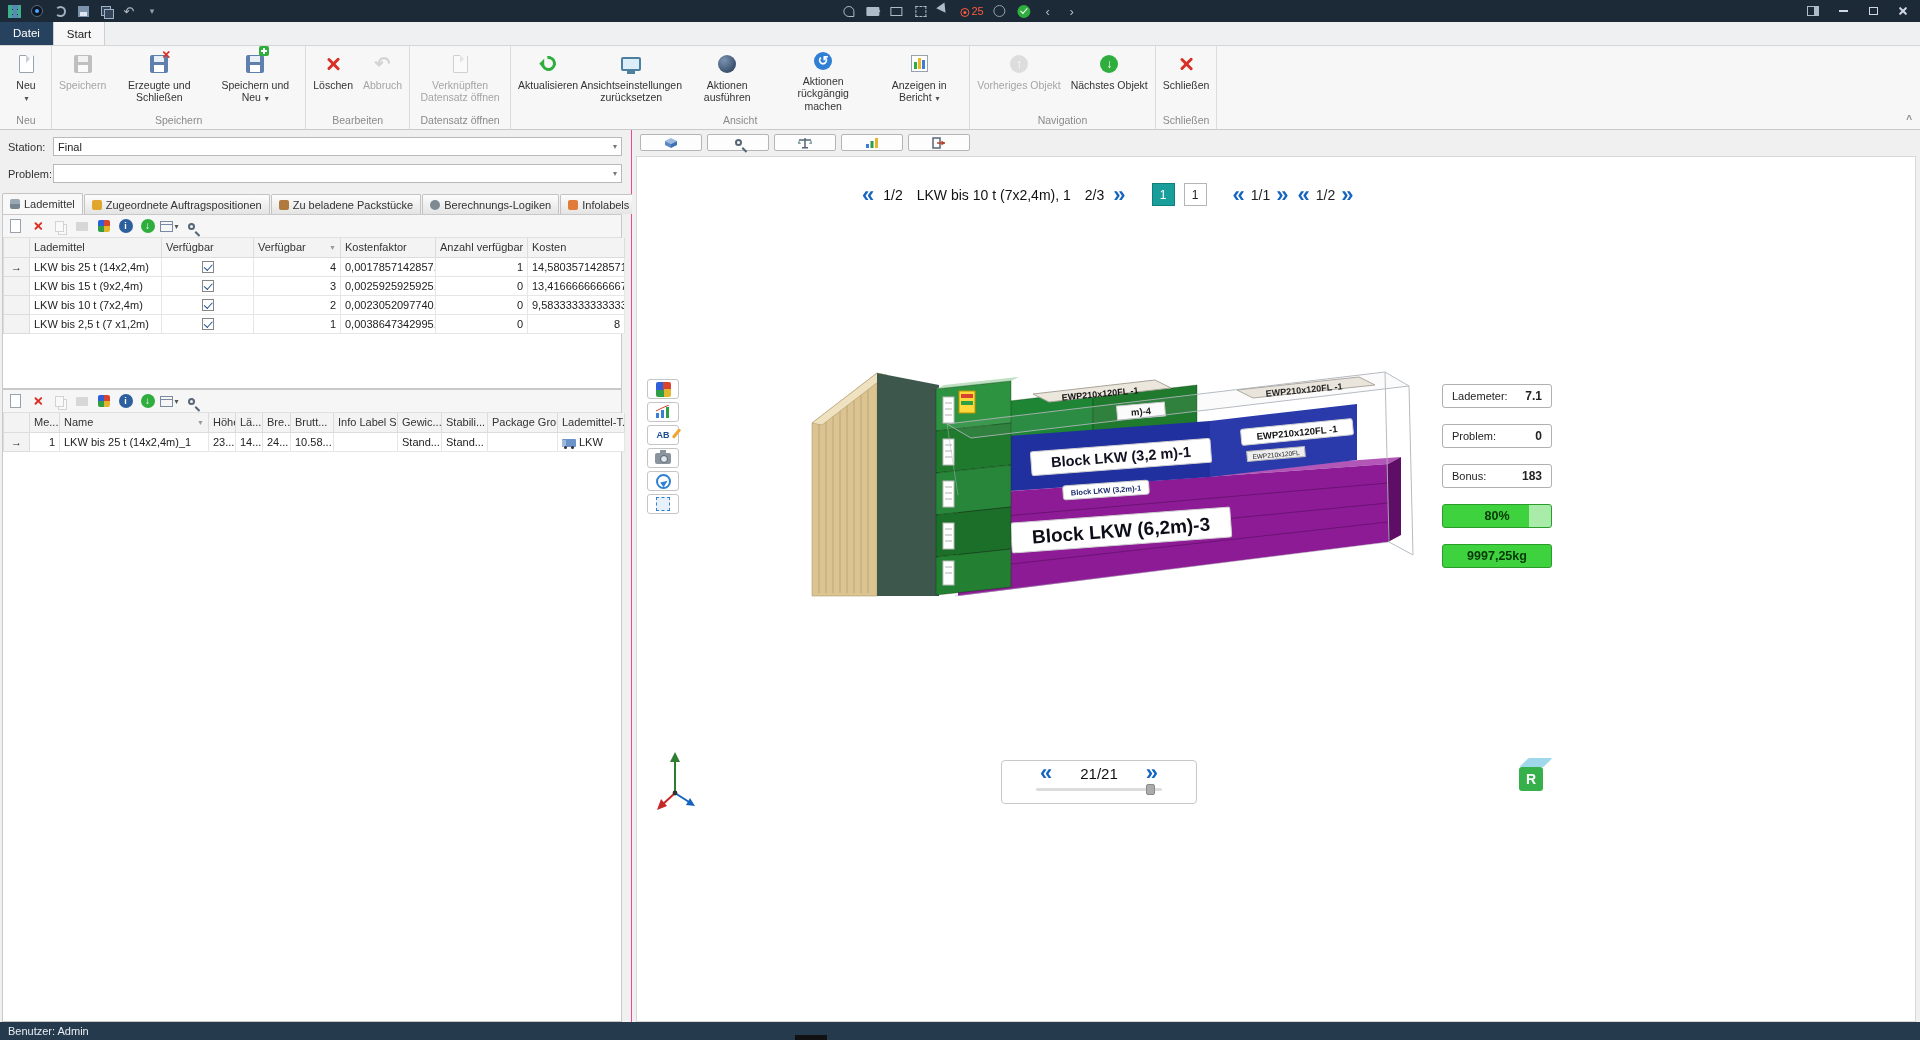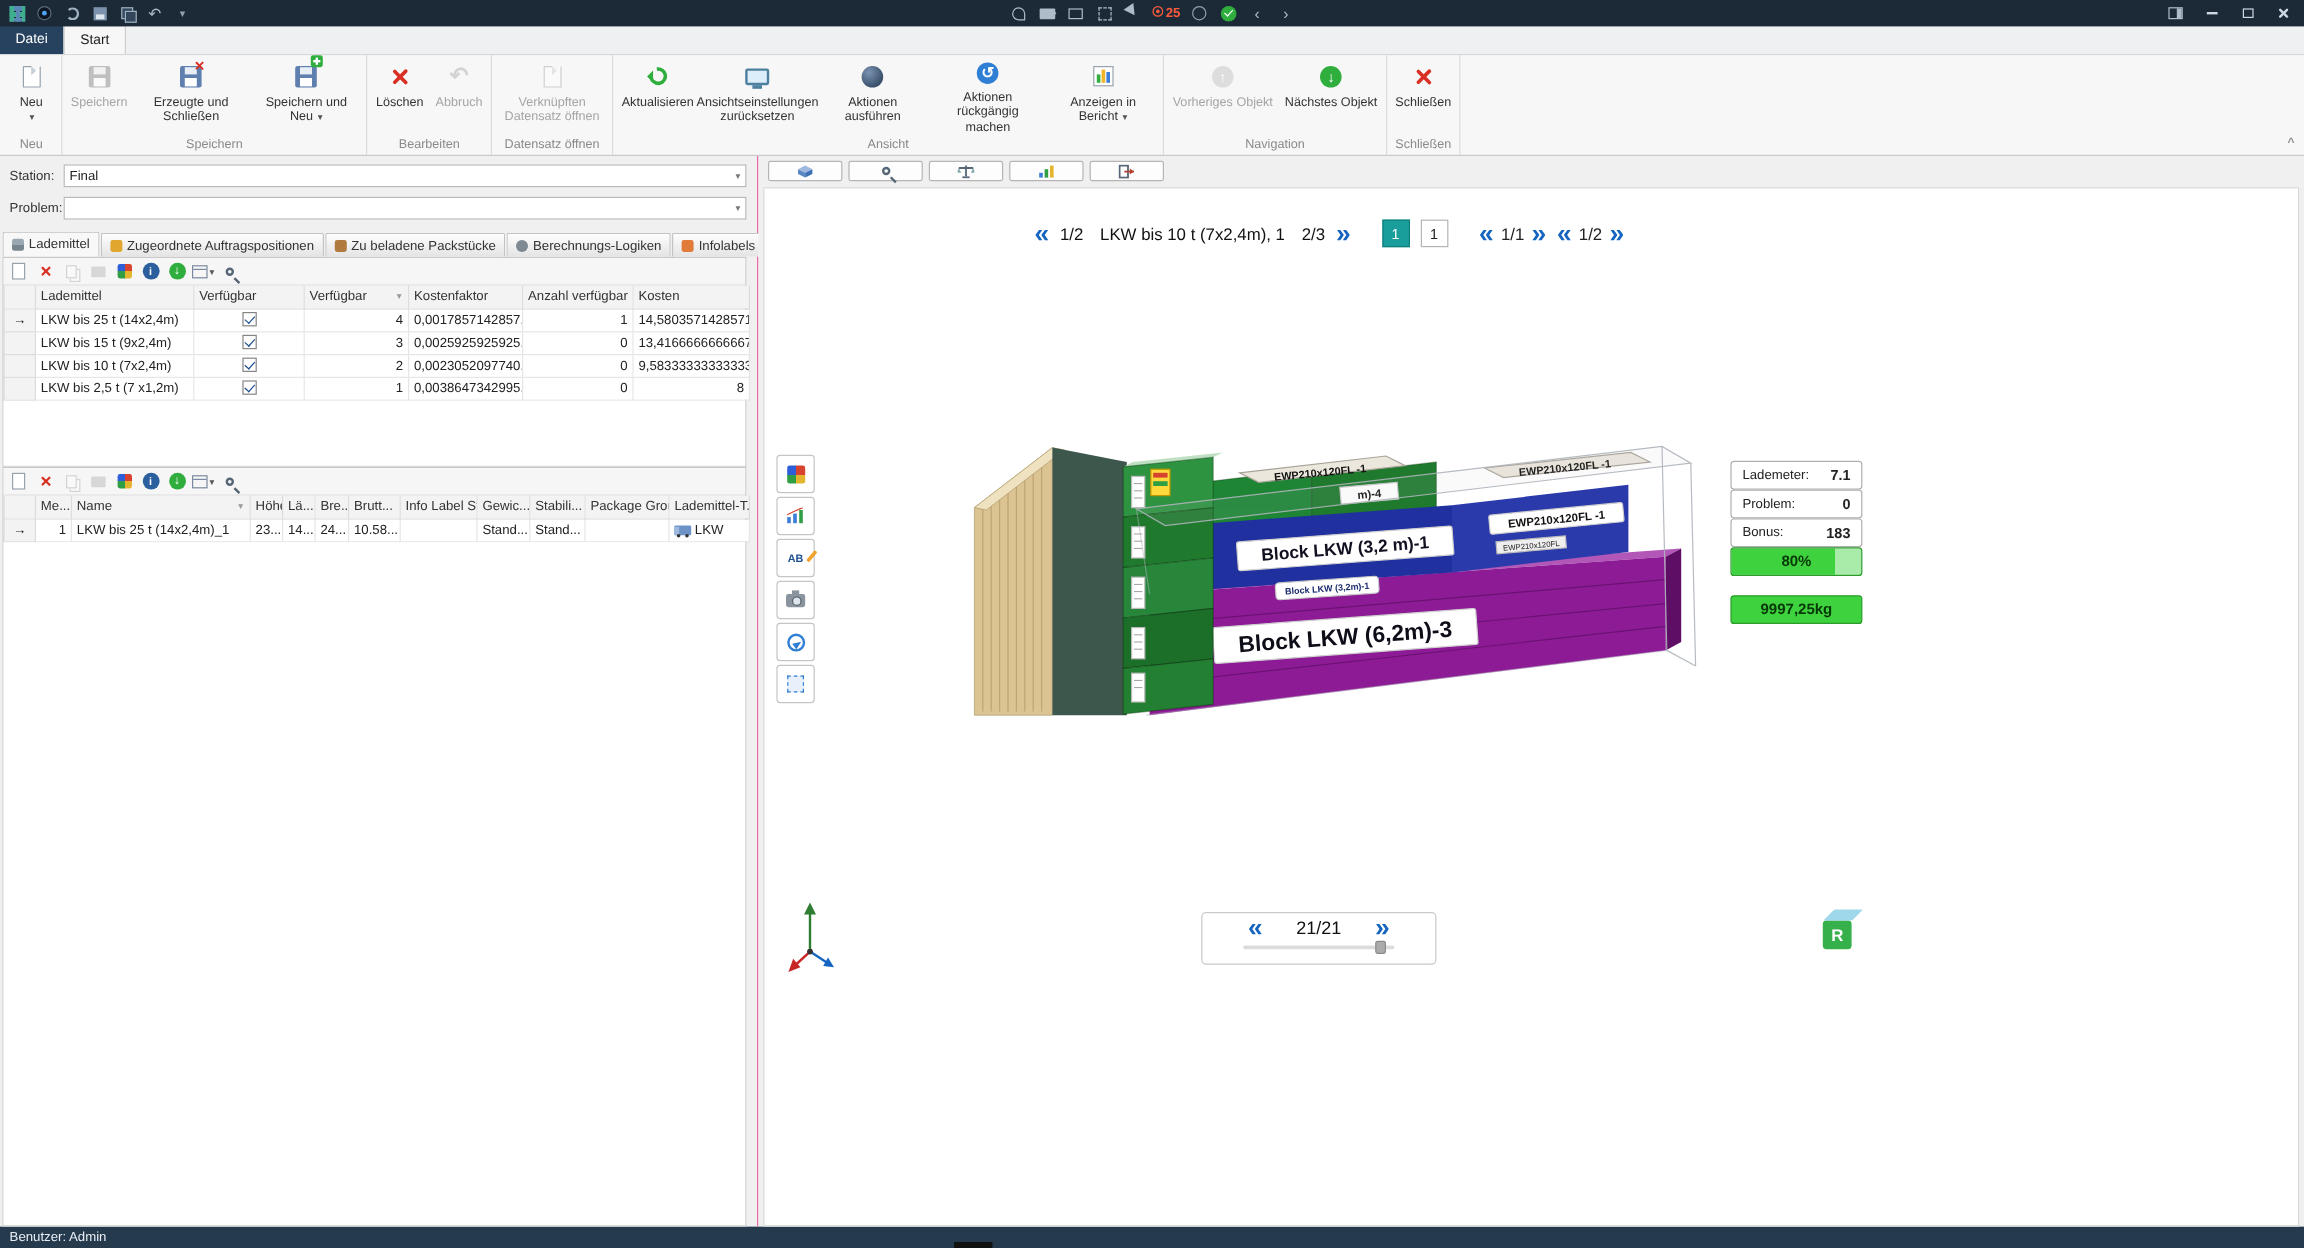--- a/index.html
+++ b/index.html
@@ -21,21 +21,21 @@
   .layers::before{left:0;top:0}.layers::after{left:3px;top:3px}
   .tb-glyph{font-size:13px;color:#aebbc8;line-height:1}
   .tb-caret{font-size:9px;color:#8fa0b0}
   .tb-center{position:absolute;left:50%;top:0;transform:translateX(-50%);height:22px;display:flex;align-items:center;gap:8px}
   .cam{width:13px;height:9px;background:#aebbc8;border-radius:1px;position:relative}
   .cam::after{content:"";position:absolute;right:-4px;top:1px;border:3.5px solid transparent;border-left-color:#aebbc8}
   .mon{width:12px;height:9px;border:1.5px solid #aebbc8}
   .frame{width:11px;height:11px;border:1.5px dashed #aebbc8}
   .curs{width:0;height:0;border:5px solid transparent;border-top:9px solid #aebbc8;transform:rotate(-35deg)}
   .clip{width:11px;height:11px;border:1.5px solid #aebbc8;border-radius:50% 50% 0 50%}
-  .badge-rec{color:#ff5a3c;font-weight:bold;display:flex;align-items:flex-start;gap:2px;font-size:11px}
+  .badge-rec{color:#ff5a3c;font-weight:normal;display:flex;align-items:flex-end;gap:2px;font-size:11px}
   .badge-dot{width:9px;height:9px;border:1.5px solid #ff5a3c;border-radius:50%;position:relative}
   .badge-dot::after{content:"";position:absolute;left:2px;top:2px;width:3px;height:3px;background:#ff5a3c;border-radius:50%}
   .ring{width:12px;height:12px;border:1.5px solid #8fa0b0;border-radius:50%}
   .okcirc{width:13px;height:13px;border-radius:50%;background:#2fae3e;position:relative}
   .okcirc::after{content:"";position:absolute;left:3px;top:3.5px;width:6px;height:3px;border-left:1.8px solid #fff;border-bottom:1.8px solid #fff;transform:rotate(-48deg)}
   .tb-right{margin-left:auto;display:flex;align-items:center}
   .win-btn{width:30px;height:22px;display:flex;align-items:center;justify-content:center;color:#cfd8e2}
   .minim{width:9px;height:2px;background:#cfd8e2}
   .maxim{width:9px;height:8px;border:1.5px solid #cfd8e2}
   .x-w{position:relative;width:10px;height:10px}
@@ -139,32 +139,32 @@
   .viewer-toolbar{height:26px;display:flex;gap:5px;padding:4px 0 0 8px}
   .vt-btn{width:62px;height:17px;background:#fdfdfd;border:1px solid #b5b5b5;border-radius:2px;display:flex;align-items:center;justify-content:center}
   .viewer-canvas{position:absolute;left:4px;right:4px;top:26px;bottom:0;background:#fff;border:1px solid #d8d8d8}
   .viewer-nav{position:absolute;left:225px;top:26px;display:flex;align-items:center;gap:9px}
   .chev{color:#1565c0;font-size:22px;font-weight:bold;line-height:22px;cursor:default}
   .nav-text{display:flex;align-items:center;gap:14px;font-size:14px;color:#111}
   .page-btn{width:23px;height:23px;border:1px solid #b5b5b5;background:#fff;display:flex;align-items:center;justify-content:center;font-size:12px;color:#222}
   .page-btn.active{background:#1a9e9b;border-color:#0e7f7c;color:#fff}
   .nav-sub{display:flex;align-items:center;gap:6px;font-size:14px}
   .side-toolbar{position:absolute;left:10px;top:222px;display:flex;flex-direction:column}
-  .st-btn{width:32px;height:32px;background:#fff;border:1px solid #c5c5c5;border-radius:3px;margin-bottom:3px;display:flex;align-items:center;justify-content:center}
+  .st-btn{width:32px;height:20px;background:#fff;border:1px solid #c5c5c5;border-radius:3px;margin-bottom:3px;display:flex;align-items:center;justify-content:center}
   .pal{width:15px;height:15px;border-radius:2px;background:conic-gradient(#d8432f 0 25%,#e3b52e 0 50%,#2f9e44 0 75%,#2f5fd8 0)}
   .ab{font-size:9px;font-weight:bold;color:#1d4f91;position:relative}
   .ab::after{content:"";position:absolute;right:-8px;top:-2px;width:3px;height:11px;background:#f0a32e;transform:rotate(40deg);border-radius:1px}
   .camera{width:16px;height:11px;background:#8a949e;border-radius:2px;position:relative}
   .camera::before{content:"";position:absolute;left:5px;top:-3px;width:6px;height:3px;background:#8a949e}
   .camera::after{content:"";position:absolute;left:5px;top:2.5px;width:6px;height:6px;border-radius:50%;background:#dfe6ec;border:1px solid #55606a}
   .navarr{width:15px;height:15px;border:2px solid #2f7fd4;border-radius:50%;position:relative}
   .navarr::after{content:"";position:absolute;left:3px;top:3px;border:3.5px solid transparent;border-left:7px solid #2f7fd4;transform:rotate(-35deg)}
   .selbox{width:14px;height:14px;border:1.6px dashed #2f7fd4;background:#e8f1fb}
   .stats{position:absolute;left:805px;top:227px;width:110px}
-  .stat{height:24px;border:1px solid #b0b0b0;border-radius:3px;background:#fff;display:flex;align-items:center;justify-content:space-between;padding:0 9px;}
+  .stat{height:24px;border:1px solid #b0b0b0;border-radius:3px;background:#fff;display:flex;align-items:center;justify-content:space-between;padding:0 9px;margin-bottom:16px}
   .stat .v{font-weight:bold;font-size:12px}
   .green-box{height:24px;border:1px solid #2a9c2a;border-radius:3px;display:flex;align-items:center;justify-content:center;font-weight:bold;font-size:12.5px;margin-bottom:16px;color:#073807}
   .gb-progress{background:linear-gradient(90deg,#3fd23f 80%,#a9eca9 80%)}
   .gb-solid{background:#3fd23f}
   .pager{position:absolute;left:364px;top:603px;width:196px;height:44px;border:1px solid #c9c9c9;border-radius:4px;background:#fff;display:flex;flex-direction:column;align-items:center;padding-top:1px}
   .pager-top{display:flex;align-items:center;gap:28px;font-size:15px;color:#111}
   .slider{width:126px;height:11px;position:relative}
   .slider .track{position:absolute;left:0;right:0;top:4px;height:3px;background:#dcdcdc;border-radius:2px}
   .slider .handle{position:absolute;left:87%;top:0;width:9px;height:11px;background:#ababab;border:1px solid #8a8a8a;border-radius:2px}
   .axis-wrap{position:absolute;left:18px;top:592px}

